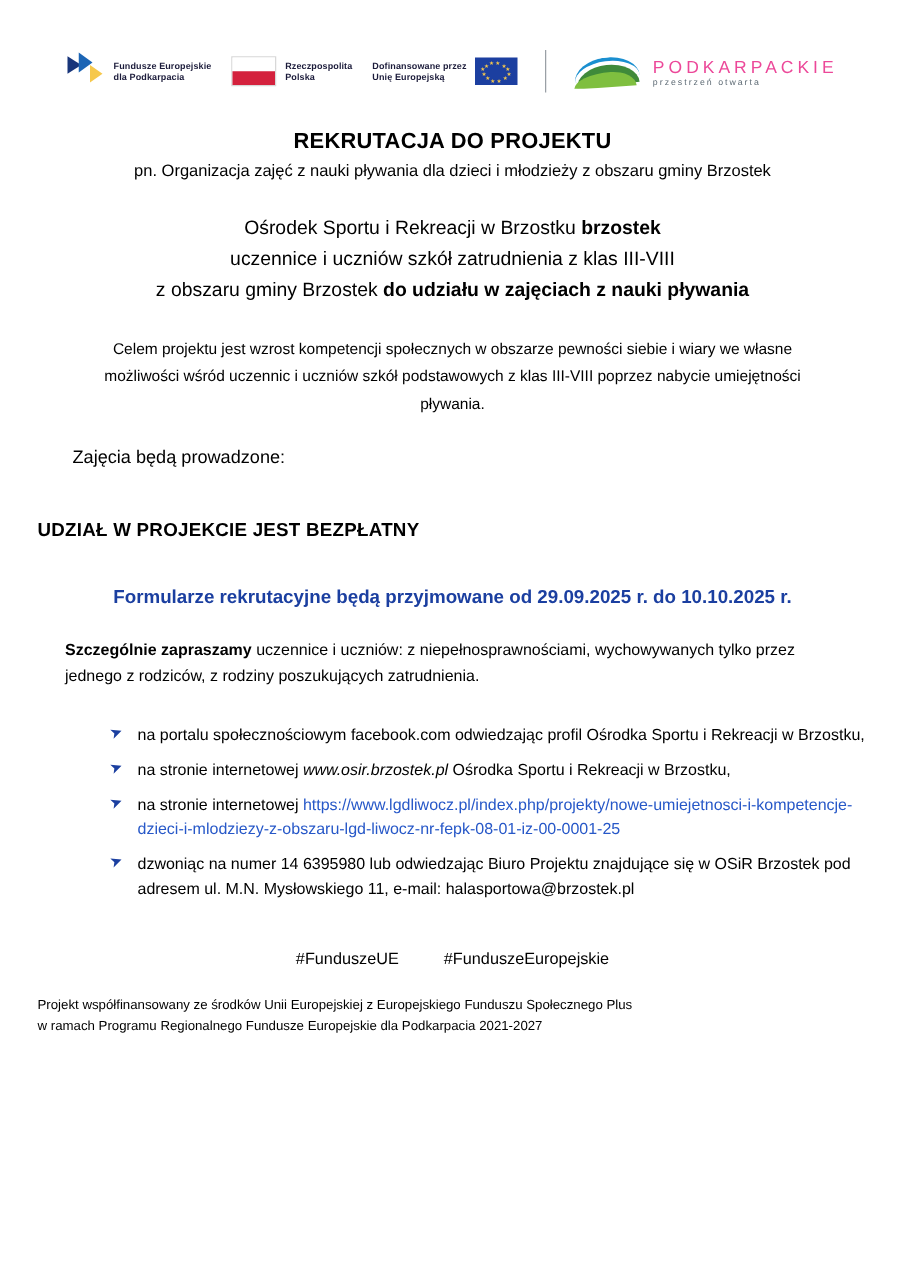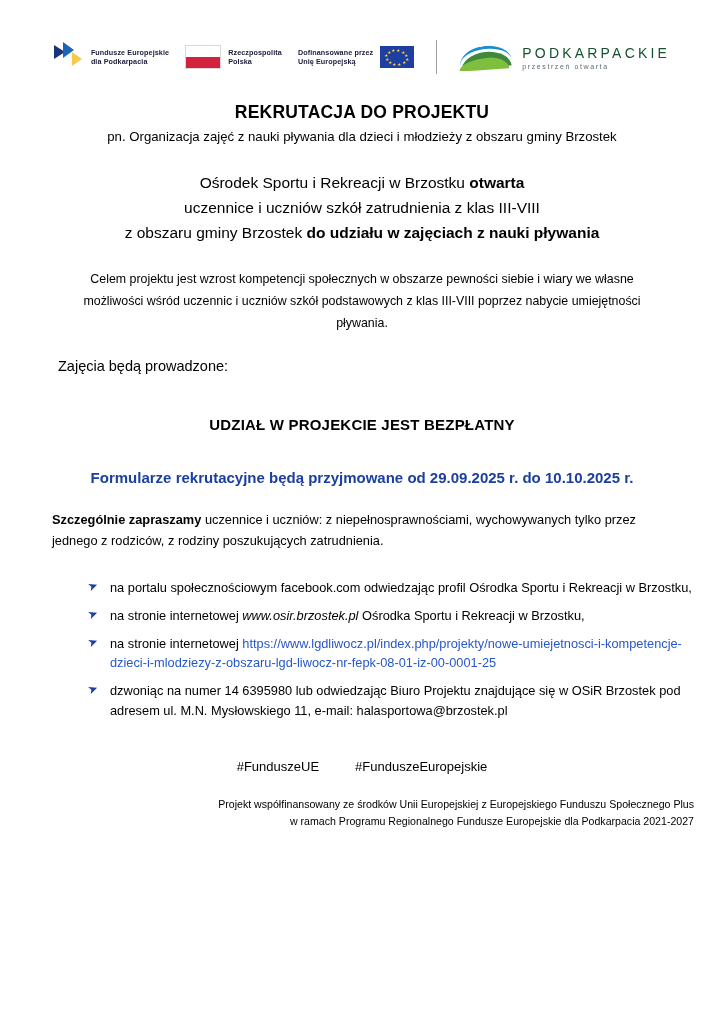--- a/index.html
+++ b/index.html
@@ -136,21 +136,21 @@
     position: absolute;
     left: 0px; top: 15px;
     width: 50px; height: 12px;
     background: #7fbf3f;
     border-radius: 60% 40% 0 0 / 100% 100% 0 0;
     transform: rotate(-4deg);
   }
   .pod-text-main {
     font-size: 14px;
     letter-spacing: 3.2px;
-    color: #14532d;
+    color: #ec4899;
     font-weight: normal;
   }
   .pod-text-sub {
     font-size: 7px;
     letter-spacing: 1.6px;
     color: #5d6a74;
     margin-top: 2px;
   }
 
   
@@ -191,21 +191,20 @@
     margin: 0 0 0 60px;
     padding: 0;
     font-size: 14.5px;
     line-height: 1.78;
   }
   ul.bullets li::before {
     content: "• ";
   }
 
   .free {
-    text-align: center;
     font-size: 15px;
     font-weight: bold;
     margin: 42px 0 36px 0;
     letter-spacing: 0.2px;
   }
   .dates {
     text-align: center;
     font-size: 15px;
     font-weight: bold;
     color: #1b3fa0;
@@ -248,21 +247,21 @@
 
   .tags {
     display: flex;
     justify-content: center;
     gap: 36px;
     font-size: 13px;
     margin: 38px 0 22px 0;
   }
 
   .footer {
-    text-align: right;
+    text-align: left;
     font-size: 10.6px;
     line-height: 1.6;
     margin-top: 4px;
   }
 </style>
 </head>
 <body>
 
 <div class="page">
 
@@ -320,21 +319,21 @@
       </div>
     </div>
 
   </div>
 
   <h1 class="title">REKRUTACJA DO PROJEKTU</h1>
   <div class="subtitle">pn. Organizacja zajęć z nauki pływania dla dzieci i młodzieży z obszaru gminy Brzostek</div>
 
   <div class="lead">
     <div>
-      <span>Ośrodek Sportu i Rekreacji w Brzostku </span><span class="b">otwarta</span>
+      <span>Ośrodek Sportu i Rekreacji w Brzostku </span><span class="b">brzostek</span>
     </div>
     <div>uczennice i uczniów szkół zatrudnienia z klas III-VIII</div>
     <div>
       <span>z obszaru gminy Brzostek </span><span class="b">do udziału w zajęciach z nauki pływania</span>
     </div>
   </div>
 
   <div class="goal">Celem projektu jest wzrost kompetencji społecznych w obszarze pewności siebie i wiary we własne możliwości wśród uczennic i uczniów szkół podstawowych z klas III-VIII poprzez nabycie umiejętności pływania.</div>
 
   <div class="list-head">Zajęcia będą prowadzone:</div>

